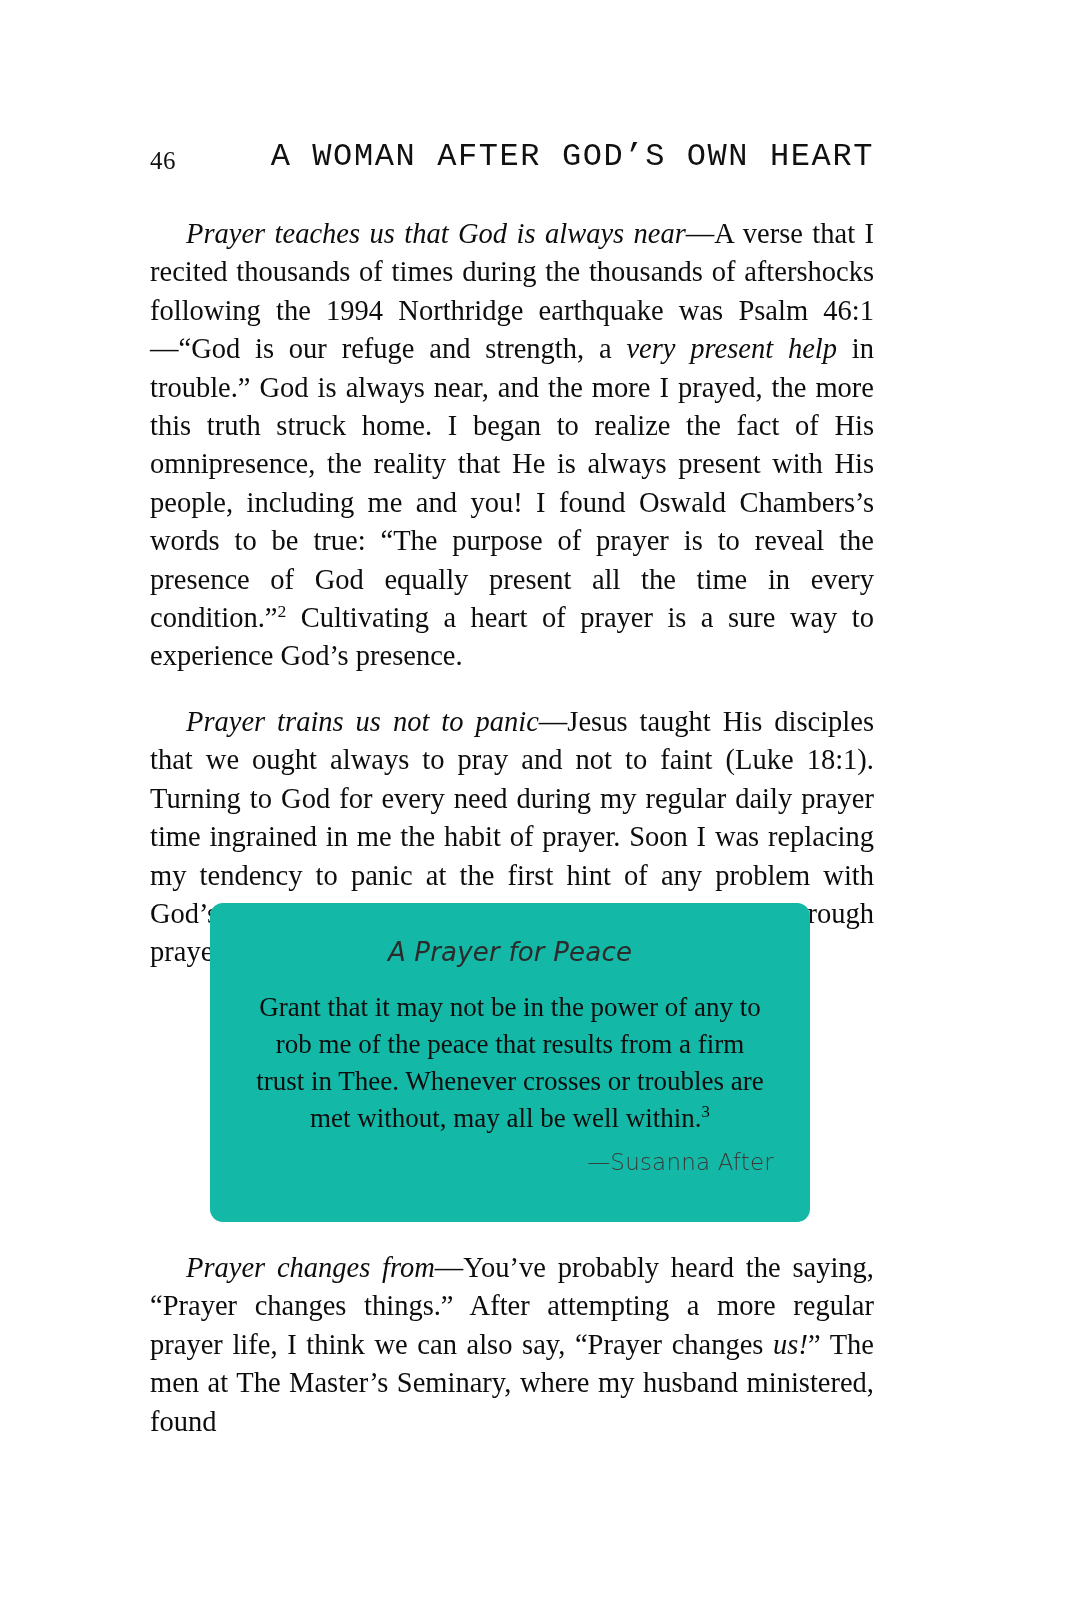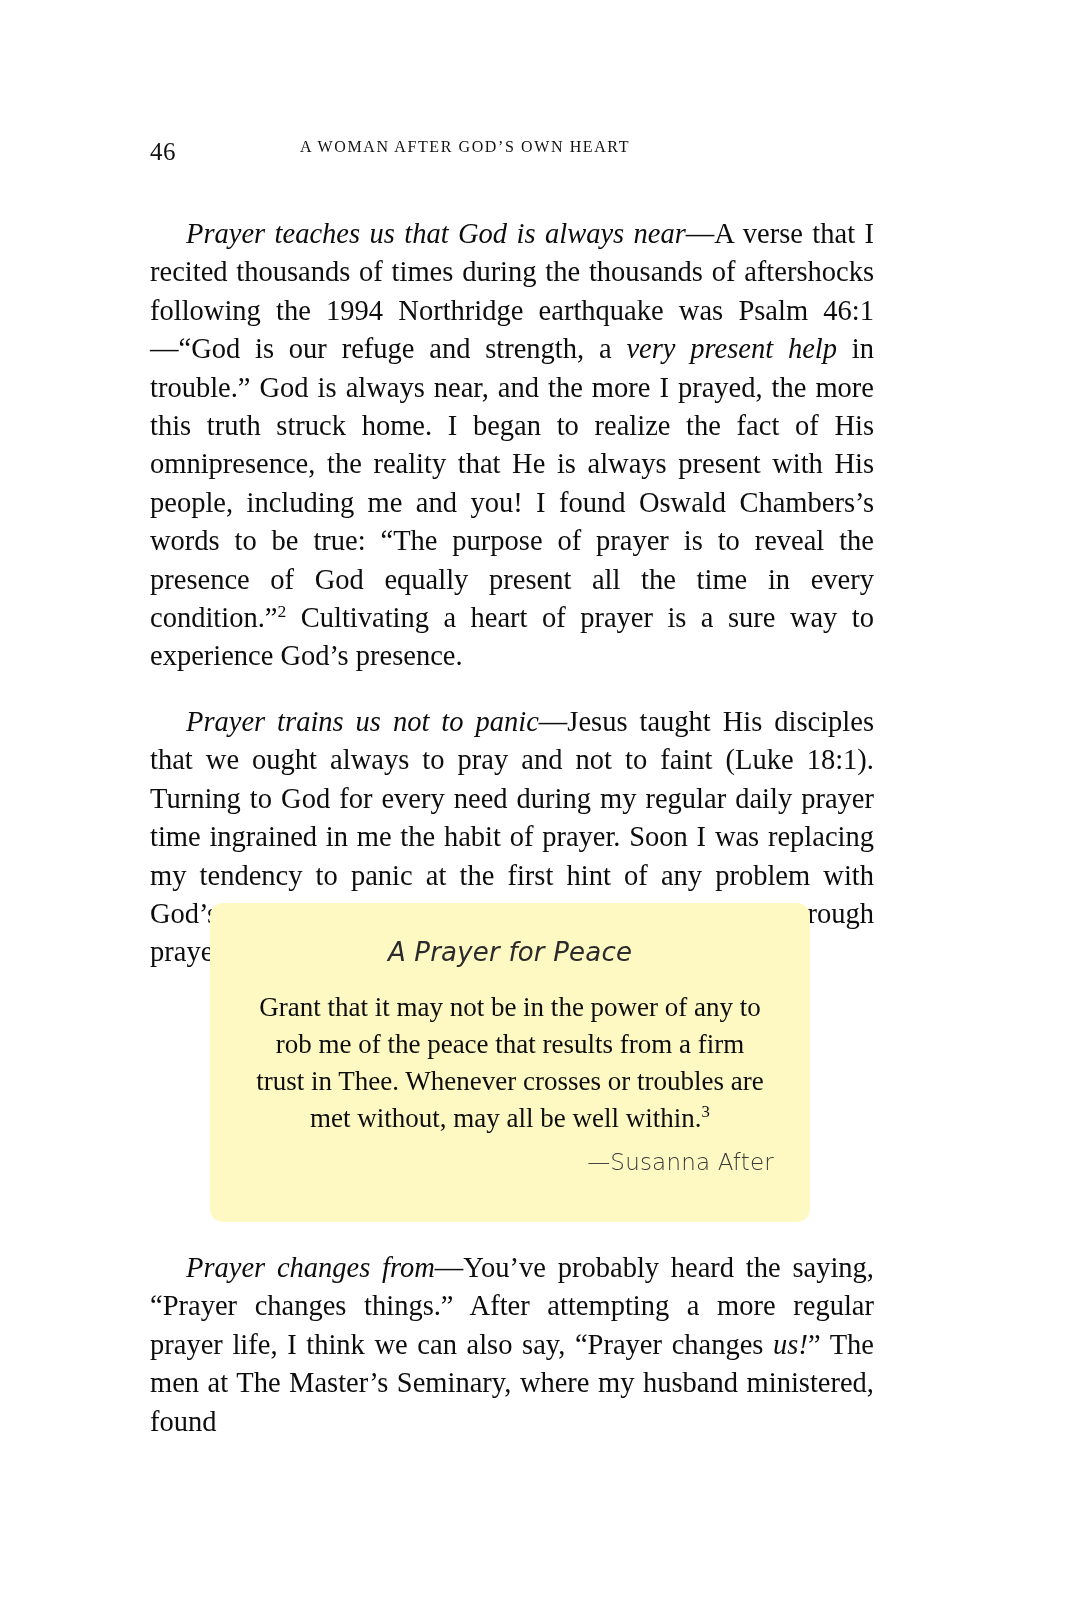--- a/index.html
+++ b/index.html
@@ -22,32 +22,32 @@
     box-sizing: border-box;
   }
 
   
   .running-head {
     position: absolute;
     left: 150px;
     top: 138px;
     width: 724px;
     display: flex;
-    align-items: flex-start;
+    align-items: flex-end;
   }
   .folio {
     font-family: "Liberation Serif", serif;
     font-size: 25px;
     letter-spacing: 0.5px;
     color: #111111;
     width: 150px;
   }
   .head-title {
-    font-family: Liberation Serif, serif;
-    font-size: 16px;
+    font-family: Liberation Mono, monospace;
+    font-size: 32px;
     letter-spacing: 1.6px;
     color: #111111;
     white-space: nowrap;
   }
 
   
   .body-col {
     position: absolute;
     left: 150px;
     top: 215px;
@@ -79,21 +79,21 @@
     line-height: 0;
   }
 
   
   .callout {
     position: absolute;
     left: 210px;
     top: 903px;
     width: 600px;
     height: 319px;
-    background: #fef9c3;
+    background: #14b8a6;
     border-radius: 13px;
     box-sizing: border-box;
     padding: 34px 36px 22px 36px;
   }
   .callout-title {
     font-family: "DejaVu Sans", sans-serif;
     font-style: italic;
     font-weight: 300;
     font-size: 26px;
     text-align: center;

